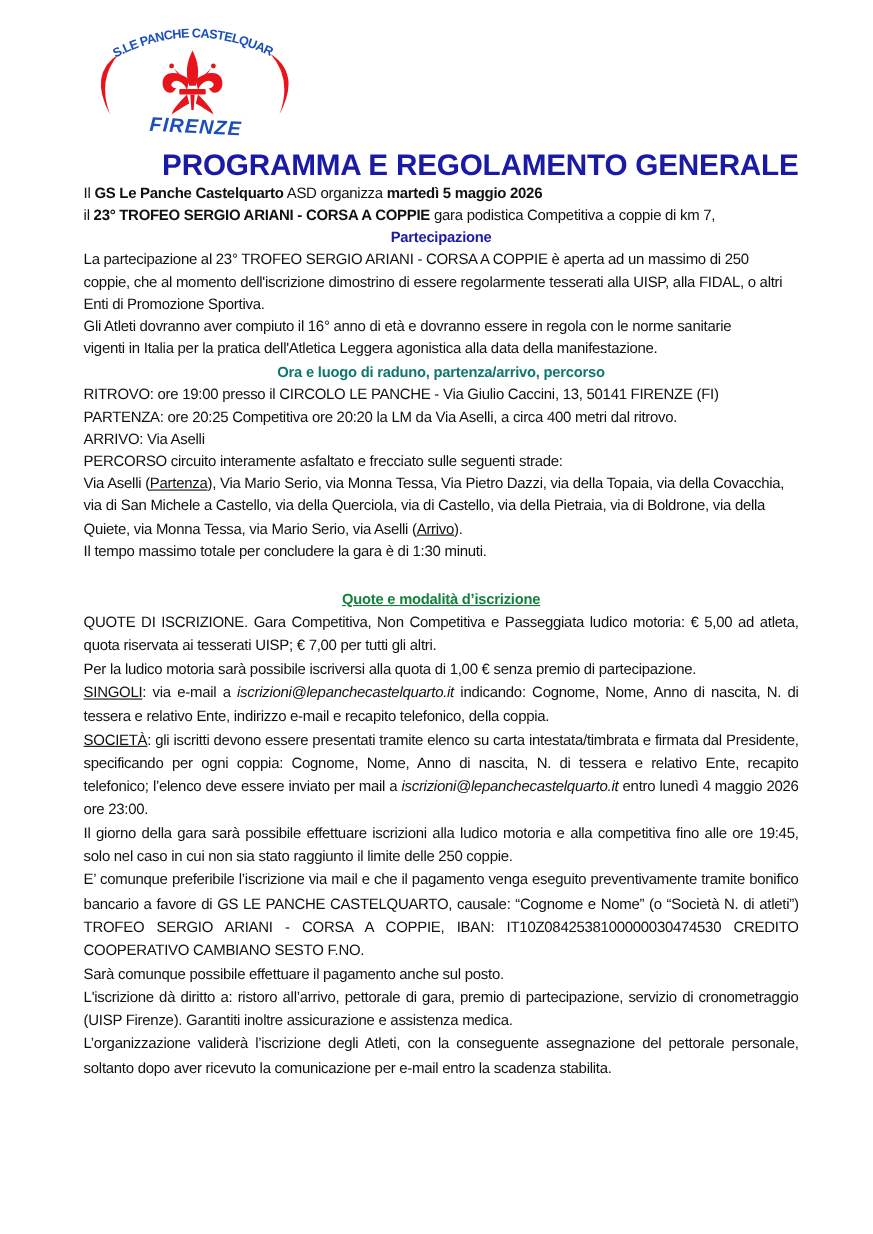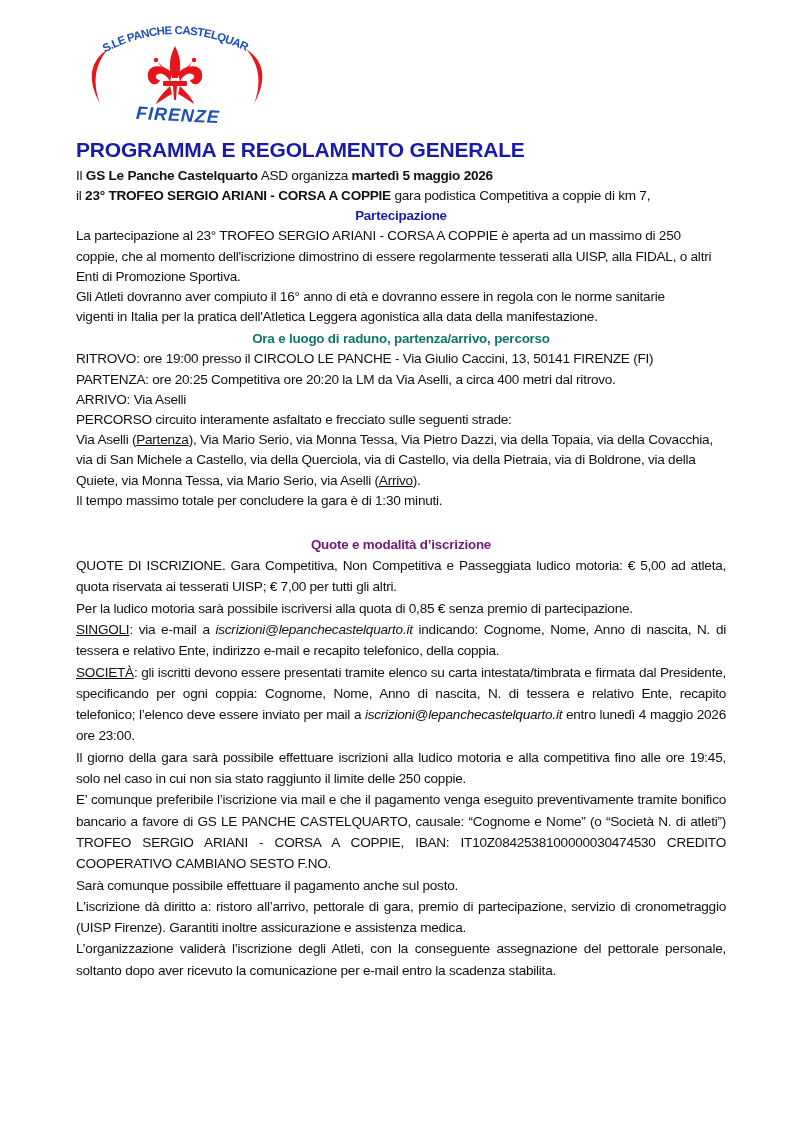--- a/index.html
+++ b/index.html
@@ -1,20 +1,20 @@
 <!DOCTYPE html>
 <html><head>
 <meta charset="utf-8">
 <style>
   html, body { margin: 0; padding: 0; background: #ffffff; }
   body { width: 794px; height: 1122px; position: relative; overflow: hidden;
          font-family: "Liberation Sans", "DejaVu Sans", sans-serif; color: #111; }
   .logo { position: absolute; left: 78px; top: 22px; width: 195px; height: 105px; }
   .page { position: absolute; left: 76px; top: 137px; width: 650px; }
-  .title { text-align: left; color: #1a1aa6; font-weight: bold; font-size: 21px;
+  .title { text-align: right; color: #1a1aa6; font-weight: bold; font-size: 27px;
            letter-spacing: -0.2px; margin: 0 0 3px 0; line-height: 26px; }
   p { margin: 0; font-size: 13.6px; line-height: 20.2px; letter-spacing: -0.25px; }
   .just { text-align: justify; text-align-last: left; }
   .sec { text-align: center; color: #1a1aa6; font-weight: bold; font-size: 13.4px;
          line-height: 20px; margin: 0; letter-spacing: -0.2px; }
   .gap-big { height: 24px; }
   b { font-weight: bold; }
   u { text-decoration: underline; }
   i { font-style: italic; }
   .q-lines p { line-height: 21.3px; }
@@ -74,23 +74,23 @@
     <p>PARTENZA: ore 20:25 Competitiva ore 20:20 la LM da Via Aselli, a circa 400 metri dal ritrovo.</p>
     <p>ARRIVO: Via Aselli</p>
     <p>PERCORSO circuito interamente asfaltato e frecciato sulle seguenti strade:</p>
     <p><span>Via Aselli (</span><u>Partenza</u><span>), Via Mario Serio, via Monna Tessa, Via Pietro Dazzi, via della Topaia, via della Covacchia, via di San Michele a Castello, via della Querciola, via di Castello, via della Pietraia, via di Boldrone, via della Quiete, via Monna Tessa, via Mario Serio, via Aselli (</span><u>Arrivo</u><span>).</span></p>
     <p>Il tempo massimo totale per concludere la gara è di 1:30 minuti.</p>
   </section>
 
   <div class="gap-big"></div>
 
   <section class="q-lines">
-    <h2 class="sec" style="color: #701a75;">Quote e modalità d’iscrizione</h2>
+    <h2 class="sec" style="color: #15803d; text-decoration: underline;">Quote e modalità d’iscrizione</h2>
     <p class="just">QUOTE DI ISCRIZIONE. Gara Competitiva, Non Competitiva e Passeggiata ludico motoria: € 5,00 ad atleta, quota riservata ai tesserati UISP; € 7,00 per tutti gli altri.</p>
-    <p>Per la ludico motoria sarà possibile iscriversi alla quota di 0,85 € senza premio di partecipazione.</p>
+    <p>Per la ludico motoria sarà possibile iscriversi alla quota di 1,00 € senza premio di partecipazione.</p>
     <p class="just"><u>SINGOLI</u><span>: via e-mail a </span><i>iscrizioni@lepanchecastelquarto.it</i><span> indicando: Cognome, Nome, Anno di nascita, N. di tessera e relativo Ente, indirizzo e-mail e recapito telefonico, della coppia.</span></p>
     <p class="just"><u>SOCIETÀ</u><span>: gli iscritti devono essere presentati tramite elenco su carta intestata/timbrata e firmata dal Presidente, specificando per ogni coppia: Cognome, Nome, Anno di nascita, N. di tessera e relativo Ente, recapito telefonico; l’elenco deve essere inviato per mail a </span><i>iscrizioni@lepanchecastelquarto.it</i><span> entro lunedì 4 maggio 2026 ore 23:00.</span></p>
     <p class="just">Il giorno della gara sarà possibile effettuare iscrizioni alla ludico motoria e alla competitiva fino alle ore 19:45, solo nel caso in cui non sia stato raggiunto il limite delle 250 coppie.</p>
     <p class="just">E’ comunque preferibile l’iscrizione via mail e che il pagamento venga eseguito preventivamente tramite bonifico bancario a favore di GS LE PANCHE CASTELQUARTO, causale: “Cognome e Nome” (o “Società N. di atleti”) TROFEO SERGIO ARIANI - CORSA A COPPIE, IBAN: IT10Z0842538100000030474530 CREDITO COOPERATIVO CAMBIANO SESTO F.NO.</p>
     <p>Sarà comunque possibile effettuare il pagamento anche sul posto.</p>
     <p class="just">L'iscrizione dà diritto a: ristoro all’arrivo, pettorale di gara, premio di partecipazione, servizio di cronometraggio (UISP Firenze). Garantiti inoltre assicurazione e assistenza medica.</p>
     <p class="just">L’organizzazione validerà l’iscrizione degli Atleti, con la conseguente assegnazione del pettorale personale, soltanto dopo aver ricevuto la comunicazione per e-mail entro la scadenza stabilita.</p>
   </section>
 </div>
 

